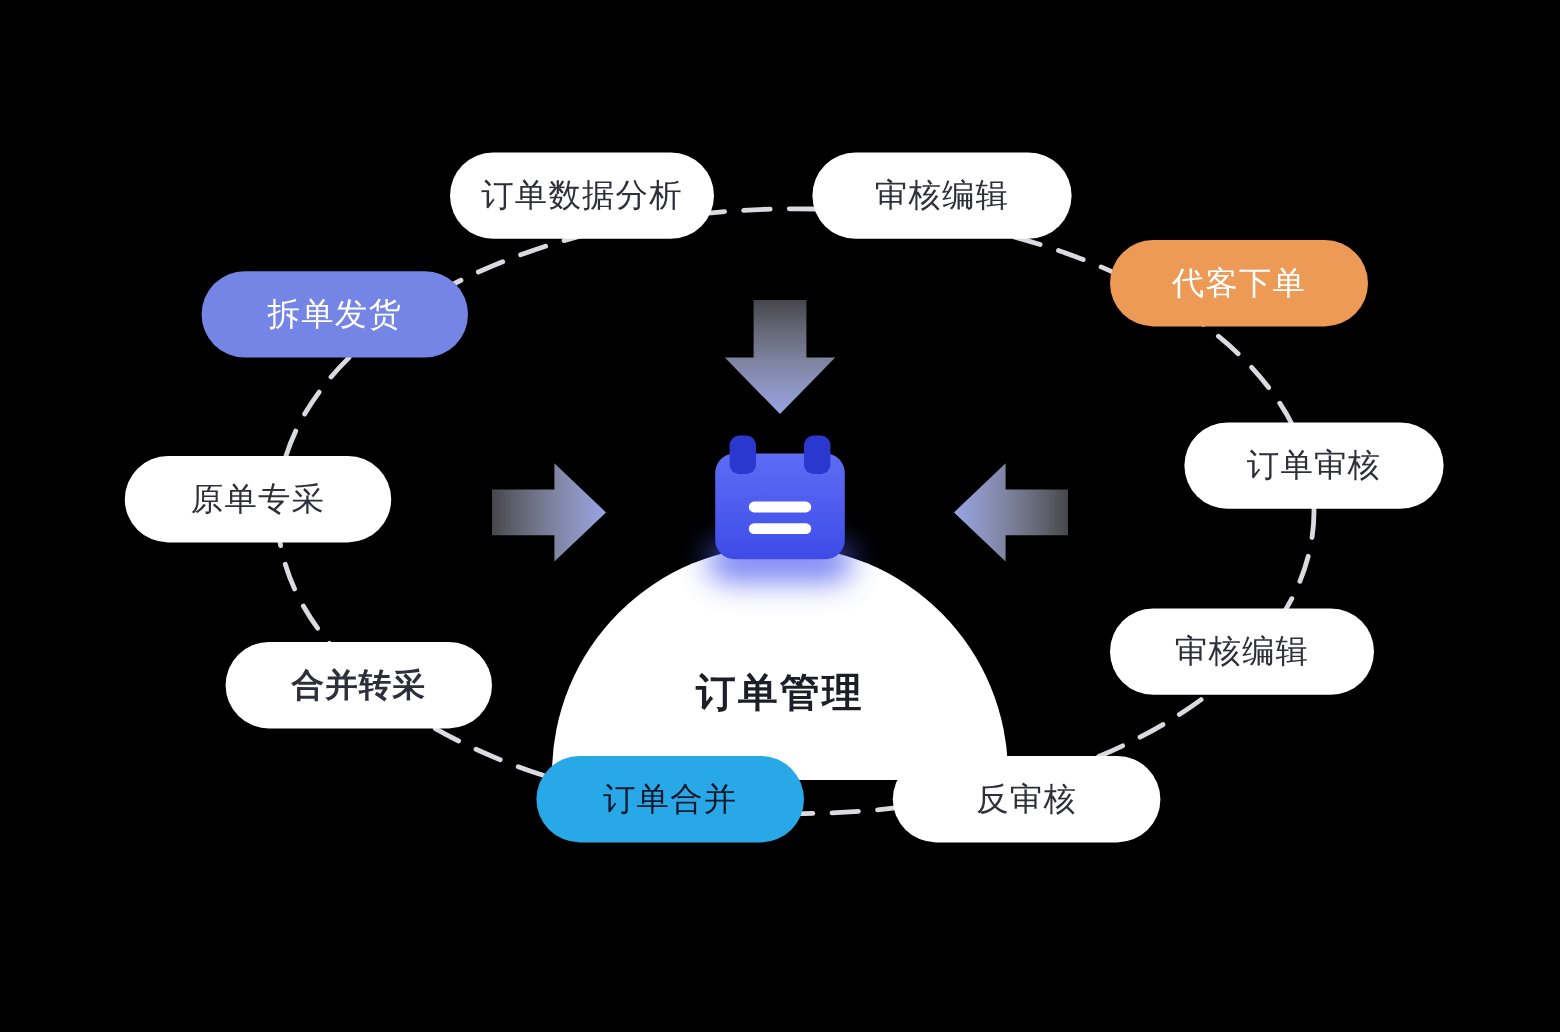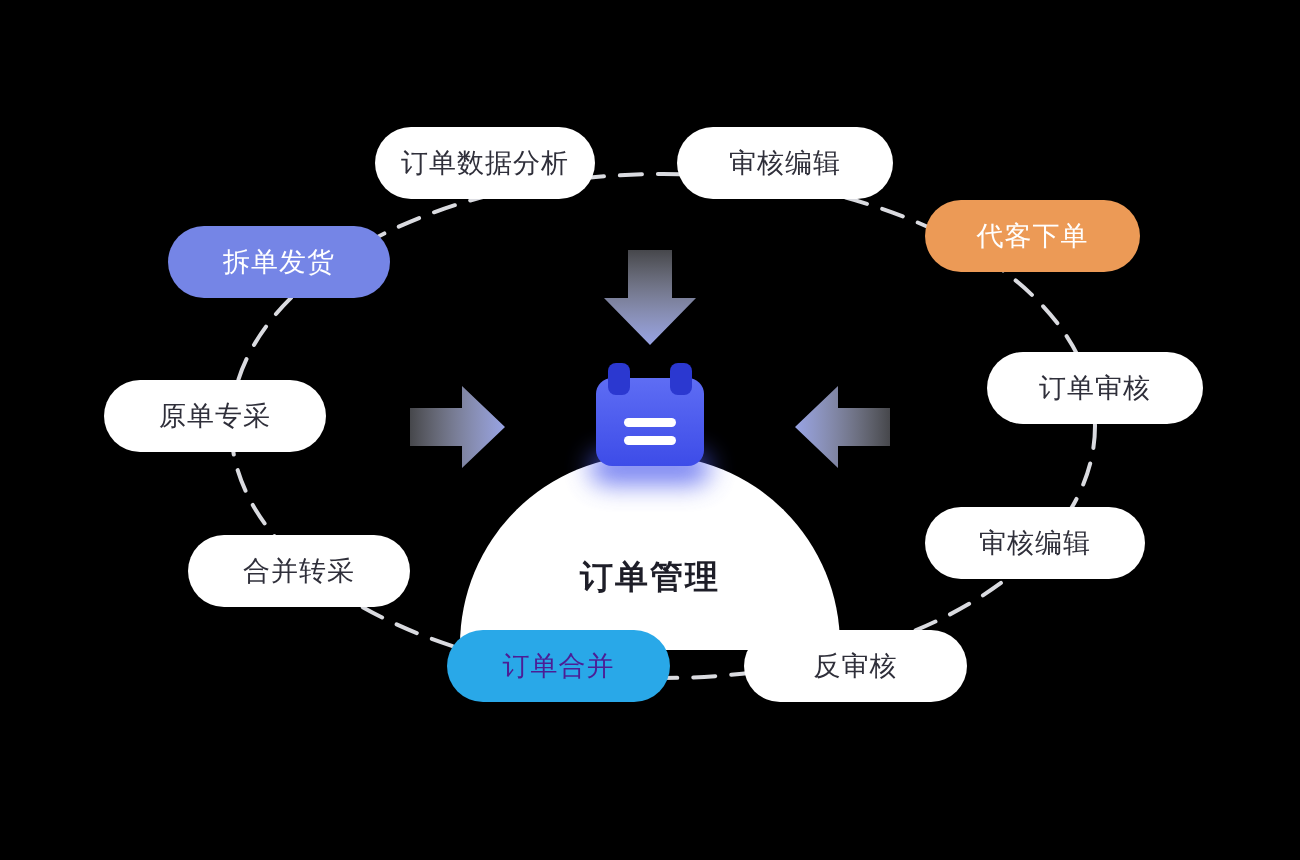--- a/index.html
+++ b/index.html
@@ -48,31 +48,31 @@
   .line-2{top:58px;}
 
   
   .pill{
     position:absolute;height:72px;border-radius:48px;
     display:flex;align-items:center;justify-content:center;
     background:#ffffff;color:#2F2F3A;
     font-size:27px;font-weight:500;letter-spacing:1px;white-space:nowrap;
   }
   .pill.orange{background:#EC9A56;color:#ffffff;}
-  .pill.cyan{background:#29A8E8;color:#4c1d95;}
+  .pill.cyan{background:#29A8E8;color:#0f172a;}
   .pill.purple{background:#7585E6;color:#ffffff;}
 
   .n0{left:375px;top:127px;width:220px;}
   .n1{left:677px;top:127px;width:216px;}
   .n2{left:925px;top:200px;width:215px;}
   .n3{left:987px;top:352px;width:216px;align-items:center;}
   .n4{left:925px;top:507px;width:220px;}
   .n5{left:744px;top:630px;width:223px;}
   .n6{left:447px;top:630px;width:223px;}
-  .n7{left:188px;top:535px;width:222px;}
+  .n7{left:188px;top:535px;width:222px;font-weight:bold;}
   .n8{left:104px;top:380px;width:222px;}
   .n9{left:168px;top:226px;width:222px;}
 </style>
 </head>
 <body>
 
 <div class="stage">
 
   <svg class="layer" width="1300" height="860" aria-hidden="true">
     <ellipse cx="663" cy="426" rx="432" ry="252" fill="none" stroke="#F2F3F8" stroke-width="4" stroke-dasharray="22 16" stroke-linecap="round" opacity="0.9"></ellipse>

